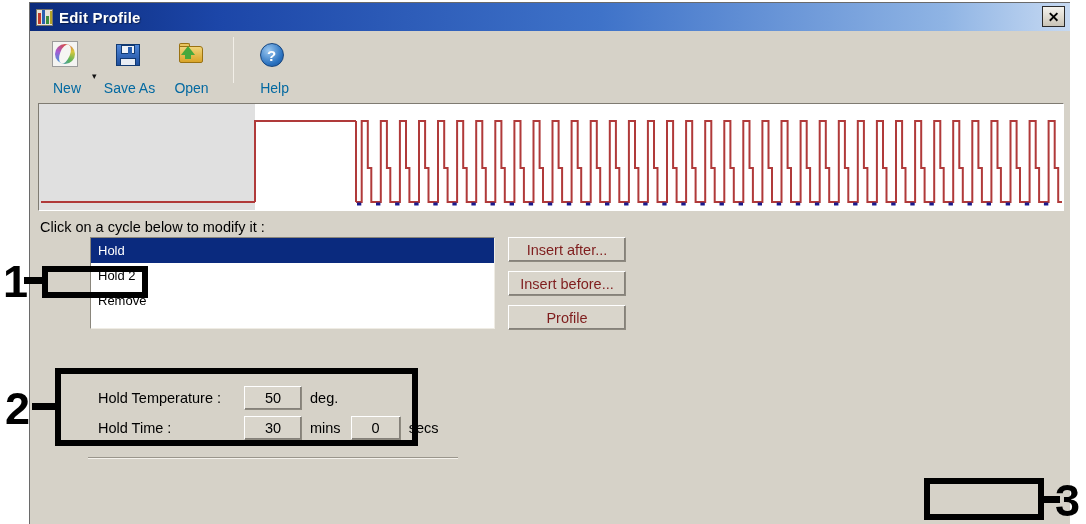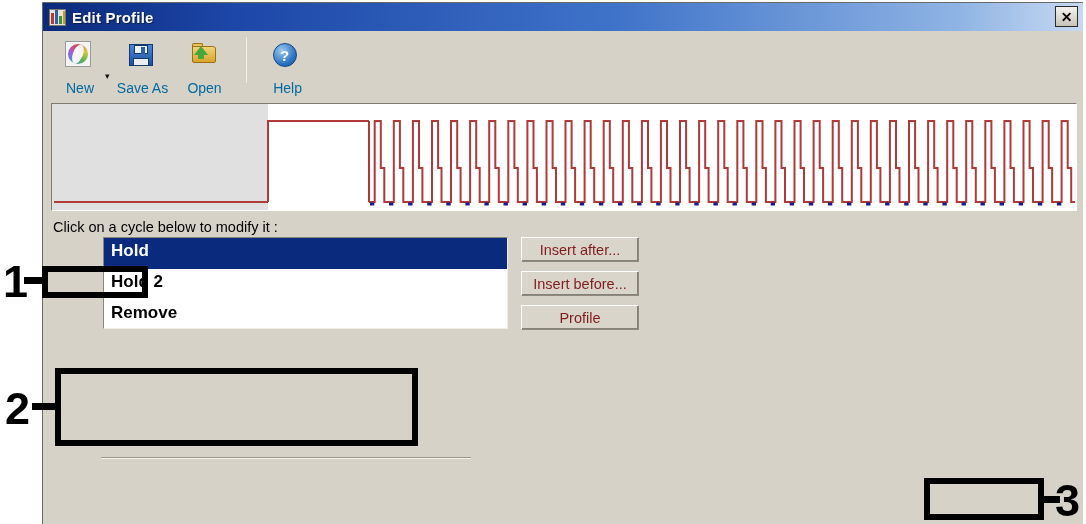--- a/index.html
+++ b/index.html
@@ -8,21 +8,21 @@
     width: 1086px; height: 524px;
     background: #ffffff;
     font-family: "Liberation Sans", sans-serif;
     overflow: hidden;
   }
   #root { position: relative; width: 1086px; height: 524px; background: #ffffff; }
 
   
   .window {
     position: absolute;
-    left: 42px; top: 2px;
+    left: 29px; top: 2px;
     width: 1041px; height: 522px;
     background: #d6d2c8;
     border: 1px solid #6a6a6a;
     border-right: none; border-bottom: none;
   }
   .titlebar {
     position: relative;
     height: 28px;
     background: linear-gradient(to right, #0b2a7a 0%, #1c46a8 18%, #3f73c9 55%, #8fb4e4 88%, #c6d9f2 100%);
     display: flex; align-items: center;
@@ -181,25 +181,24 @@
   .mid-area { position: relative; margin: 0 6px 0 8px; height: 96px; }
   .listbox {
     position: absolute; left: 52px; top: 0;
     width: 405px; height: 92px;
     background: #ffffff;
     border: 1px solid #8a867c;
     border-right-color: #efece4; border-bottom-color: #efece4;
     overflow: hidden;
   }
   .listbox .row {
-    height: 31px; line-height: 25px;
+    height: 25px; line-height: 25px;
     padding-left: 7px;
-    font-size: 17px; color: #000;
-    cursor: pointer;
-    font-weight: bold;
+    font-size: 13px; color: #000;
+    cursor: pointer;
   }
   .listbox .row.sel { background: #0a2a7e; color: #ffffff; }
   .btn-col { position: absolute; left: 470px; top: 0; width: 120px; }
   .xp-btn {
     display: block; width: 118px; height: 25px;
     margin-bottom: 9px;
     background: #d9d5cb;
     border: 1px solid #8e8a80;
     border-top-color: #ffffff; border-left-color: #ffffff;
     box-shadow: inset -1px -1px 0 #85817a;
@@ -389,20 +388,34 @@
         <div class="row">Hold 2</div>
         <div class="row">Remove</div>
       </div>
       <div class="btn-col">
         <button class="xp-btn">Insert after...</button>
         <button class="xp-btn">Insert before...</button>
         <button class="xp-btn">Profile</button>
       </div>
     </div>
 
+    <div class="params">
+      <div class="param-row">
+        <span class="param-label p-lab-temp">Hold Temperature :</span>
+        <span class="val-box w-temp">50</span>
+        <span class="unit">deg.</span>
+      </div>
+      <div class="param-row">
+        <span class="param-label p-lab-time">Hold Time :</span>
+        <span class="val-box w-mins">30</span>
+        <span class="unit">mins</span>
+        <span class="val-box w-secs">0</span>
+        <span class="unit">secs</span>
+      </div>
+    </div>
 
     <div class="divider"></div>
 
 
   </div>
 
   <div class="ann-box" style="left:42px; top:266px; width:106px; height:32px;"></div>
   <div class="ann-line" style="left:24px; top:277px; width:24px; height:7px;"></div>
   <div class="ann-num" style="left:3px; top:259px; font-size:45px;">1</div>
 

